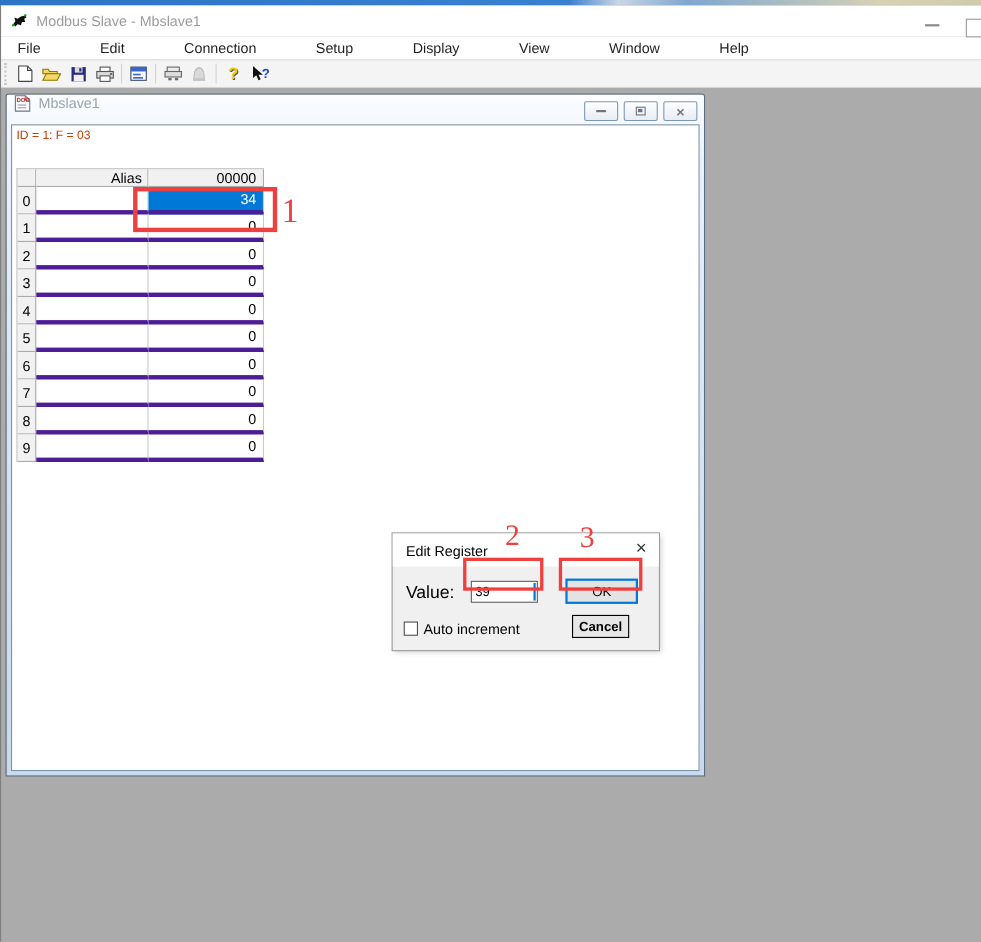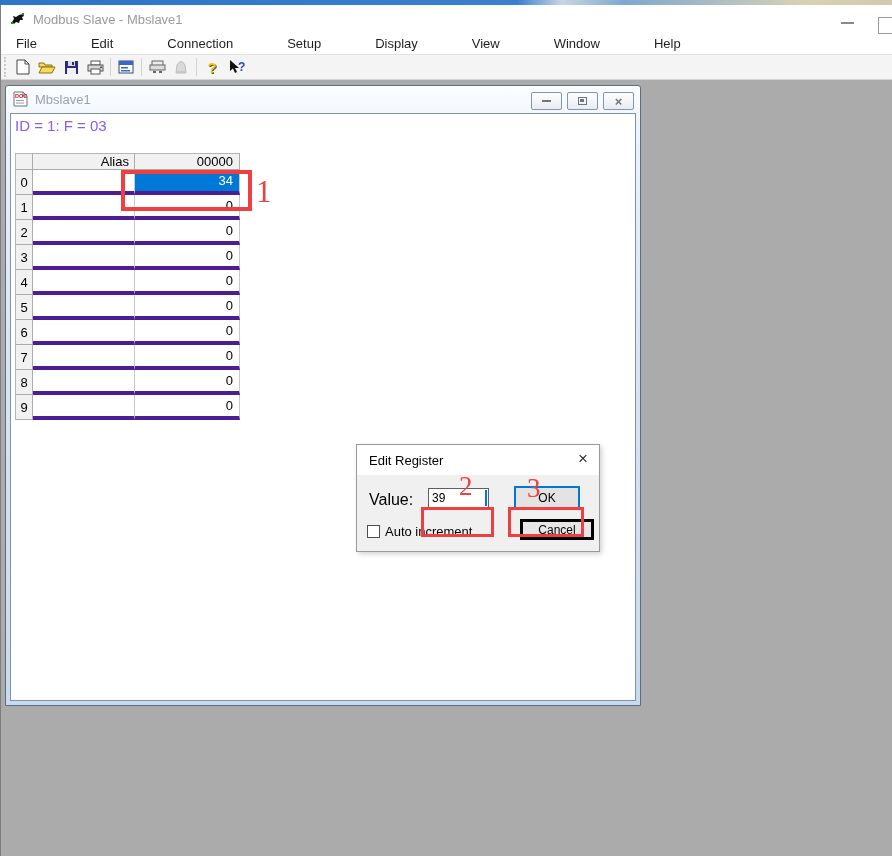--- a/index.html
+++ b/index.html
@@ -34,71 +34,71 @@
   .tb-btn { width:24px; height:22px; display:flex; align-items:center; justify-content:center; }
   .tb-sep { width:1px; height:18px; background:#d2d2d2; margin:0 3px; }
   .help-q { font-weight:bold; font-size:15px; color:#eec900; text-shadow:1px 1px 0 #555; }
 
   .mdi-area { position:absolute; left:1px; right:0; top:75px; bottom:0; background:#ababab; }
 
   
   .child-window { position:absolute; left:5px; top:85px; width:636px; height:621px;
     background:linear-gradient(180deg,#fbfdff 0%,#eaf1fa 10%,#d9e6f4 40%,#c8daee 100%);
     border:1px solid #5f6e7e; border-radius:3px 3px 0 0; z-index:1; }
-  .child-titlebar { height:26px; display:flex; align-items:center; padding-left:6px; position:relative; }
+  .child-titlebar { height:26px; display:flex; align-items:flex-start; padding-left:6px; position:relative; }
   .doc-icon { width:17px; height:16px; }
   .child-title-text { margin-left:6px; font-size:13px; color:#9aa3ad; }
   .child-buttons { position:absolute; right:6px; top:6px; display:flex; }
   .cbtn { width:31px; height:18px; margin-left:5px; border:1px solid #7f96b3; border-radius:2px;
     background:linear-gradient(180deg,#fdfeff,#e8ecf2); display:flex; align-items:center; justify-content:center; }
   .glyph-min { width:9px; height:2px; background:#6d7680; }
   .glyph-restore { width:9px; height:8px; border:1px solid #6d7680; position:relative; }
   .glyph-restore::after { content:""; position:absolute; left:1px; top:1px; width:4px; height:3px; background:#6d7680; }
   .glyph-close { font-size:13px; line-height:13px; color:#6d7680; font-weight:bold; }
 
   .child-client { position:absolute; left:4px; right:4px; top:27px; bottom:4px;
     background:#ffffff; border:1px solid #7e93a8; }
-  .status-line { font-size:15px; color:#8b5cf6; padding:3px 0 0 4px; }
+  .status-line { font-size:11px; color:#c2410c; padding:3px 0 0 4px; }
 
   
   .grid { position:absolute; left:4px; top:39px; font-size:13px; color:#000;
     border-top:1px solid #b5b5b5; border-left:1px solid #b5b5b5; width:225px; }
   .grid-row { display:flex; }
   .gcell { border-right:1px solid #c9c9c9; border-bottom:4px solid #4c1d95;
     display:flex; align-items:center; }
   .ghead { background:#f1f1f1; border-right:1px solid #ababab; border-bottom:1px solid #ababab; }
   .col-corner { width:17px; }
   .col-alias  { width:102px; justify-content:flex-end; padding-right:5px; }
   .col-value  { width:105px; justify-content:flex-end; padding-right:6px; }
   .hrow .gcell { height:16px; }
   .brow .gcell { height:25px; }
   .brow .col-corner { justify-content:center; background:#f1f1f1;
     border-right:1px solid #ababab; border-bottom:1px solid #ababab; }
   .cell-selected { background:#0078d7; color:#ffffff; }
 
   
-  .dialog { position:absolute; left:356px; top:444px; width:244px; height:108px;
+  .dialog { position:absolute; left:356px; top:484px; width:244px; height:108px;
     background:#f0f0f0; border:1px solid #9a9a9a; z-index:4;
     box-shadow:2px 2px 5px rgba(0,0,0,0.18); }
   .dialog-titlebar { height:30px; background:#ffffff; position:relative;
     display:flex; align-items:center; }
   .dialog-title { margin-left:12px; font-size:13px; color:#000; }
   .dialog-close { position:absolute; right:11px; top:4px; font-size:17px; color:#333; }
   .dialog-body { position:relative; height:77px; }
   .value-label { position:absolute; left:12px; top:16px; font-size:16px; color:#000; }
   .input-wrap { position:absolute; left:71px; top:13px; width:61px; height:20px; }
   .value-input { width:100%; height:100%; border:1px solid #5f5f5f; background:#fff;
     font-family:"Liberation Sans",sans-serif; font-size:12px; padding:0 3px; outline:none; }
   .text-caret { position:absolute; right:2px; top:2px; bottom:2px; width:2px; background:#0078d7; }
   .ok-button { position:absolute; left:157px; top:11px; width:66px; height:23px;
     background:#e3e3e3; border:2px solid #0078d7; font-size:12px; color:#000;
     display:flex; align-items:center; justify-content:center; }
-  .cancel-button { position:absolute; left:163px; top:44px; width:74px; height:21px;
-    background:#e6e6e6; border:3px solid #000000; font-size:12px; color:#000;
-    display:flex; align-items:center; justify-content:center; }
+  .cancel-button { position:absolute; left:163px; top:44px; width:52px; height:21px;
+    background:#e6e6e6; border:1px solid #000000; font-size:12px; color:#000;
+    display:flex; align-items:center; justify-content:center;font-weight:bold; }
   .checkbox { position:absolute; left:10px; top:50px; width:13px; height:13px;
     background:#fff; border:1px solid #4d4d4d; }
   .checkbox-label { position:absolute; left:28px; top:49px; font-size:13px; color:#000; }
 
   
   .anno-box { position:absolute; border:4px solid #ee4040; z-index:5; }
   .anno-box-1 { left:121px; top:170px; width:131px; height:41px; }
   .anno-box-2 { left:421px; top:507px; width:73px; height:30px; border-width:3px; }
   .anno-box-3 { left:508px; top:507px; width:76px; height:30px; border-width:3px; }
   .anno-num { position:absolute; color:#ee4040; font-family:"Liberation Serif", serif;

